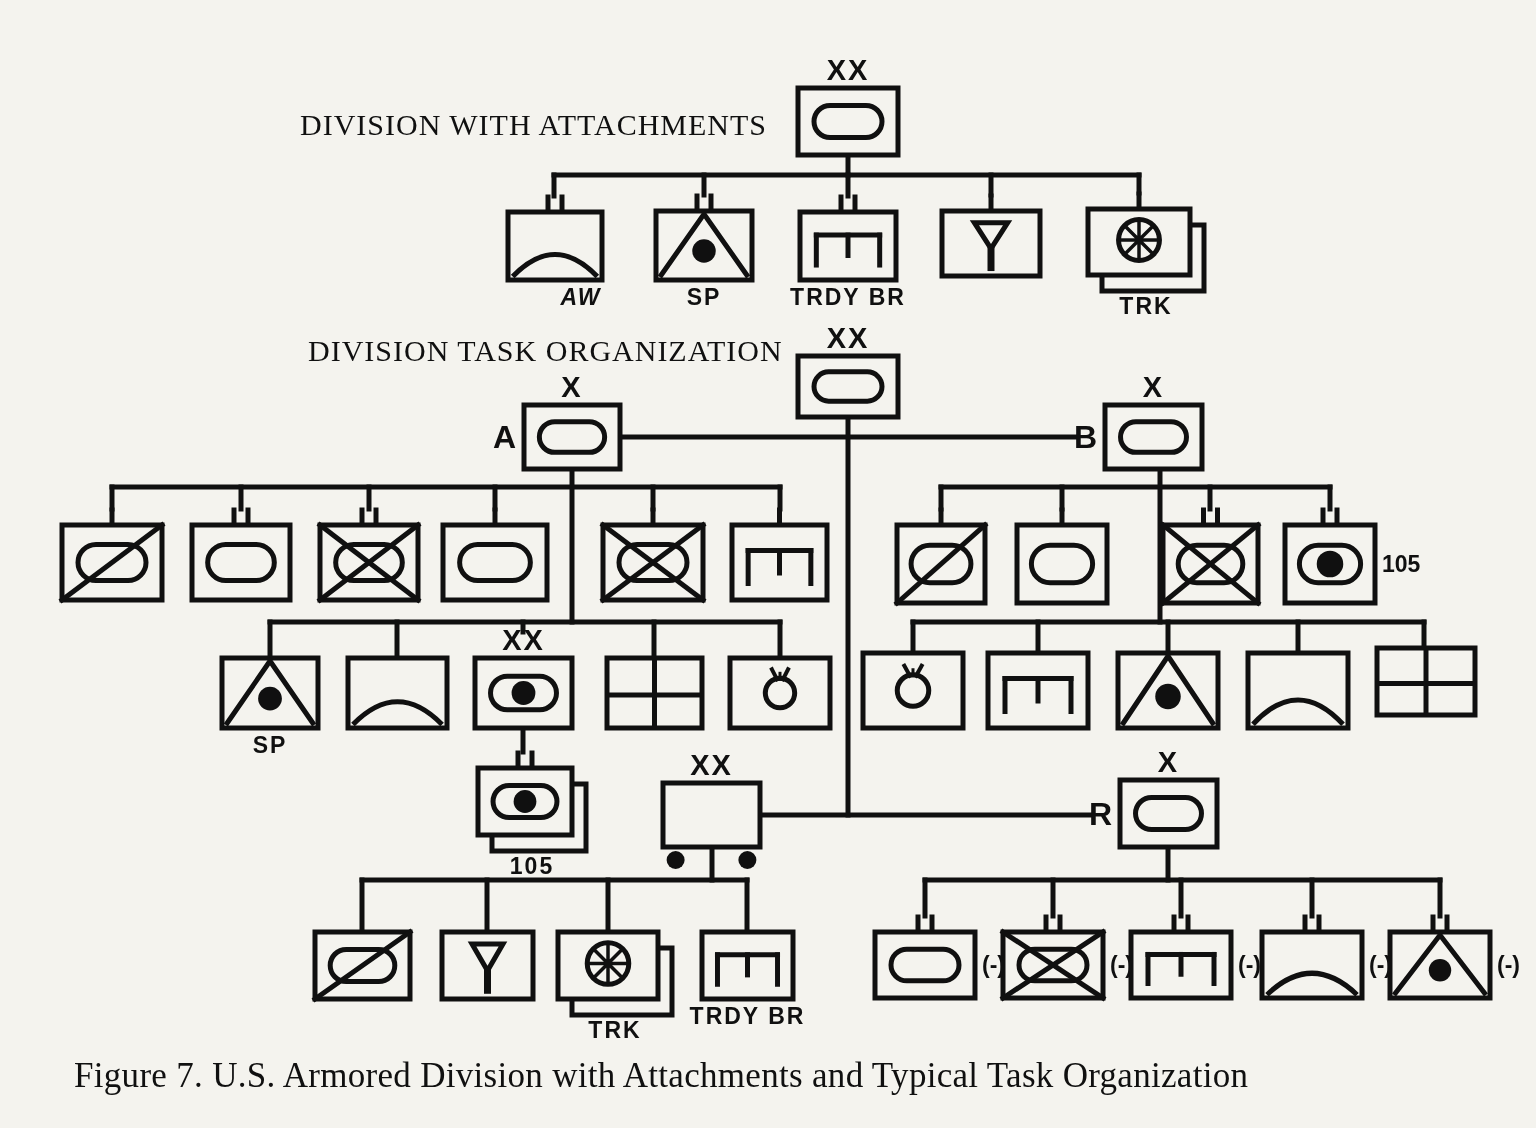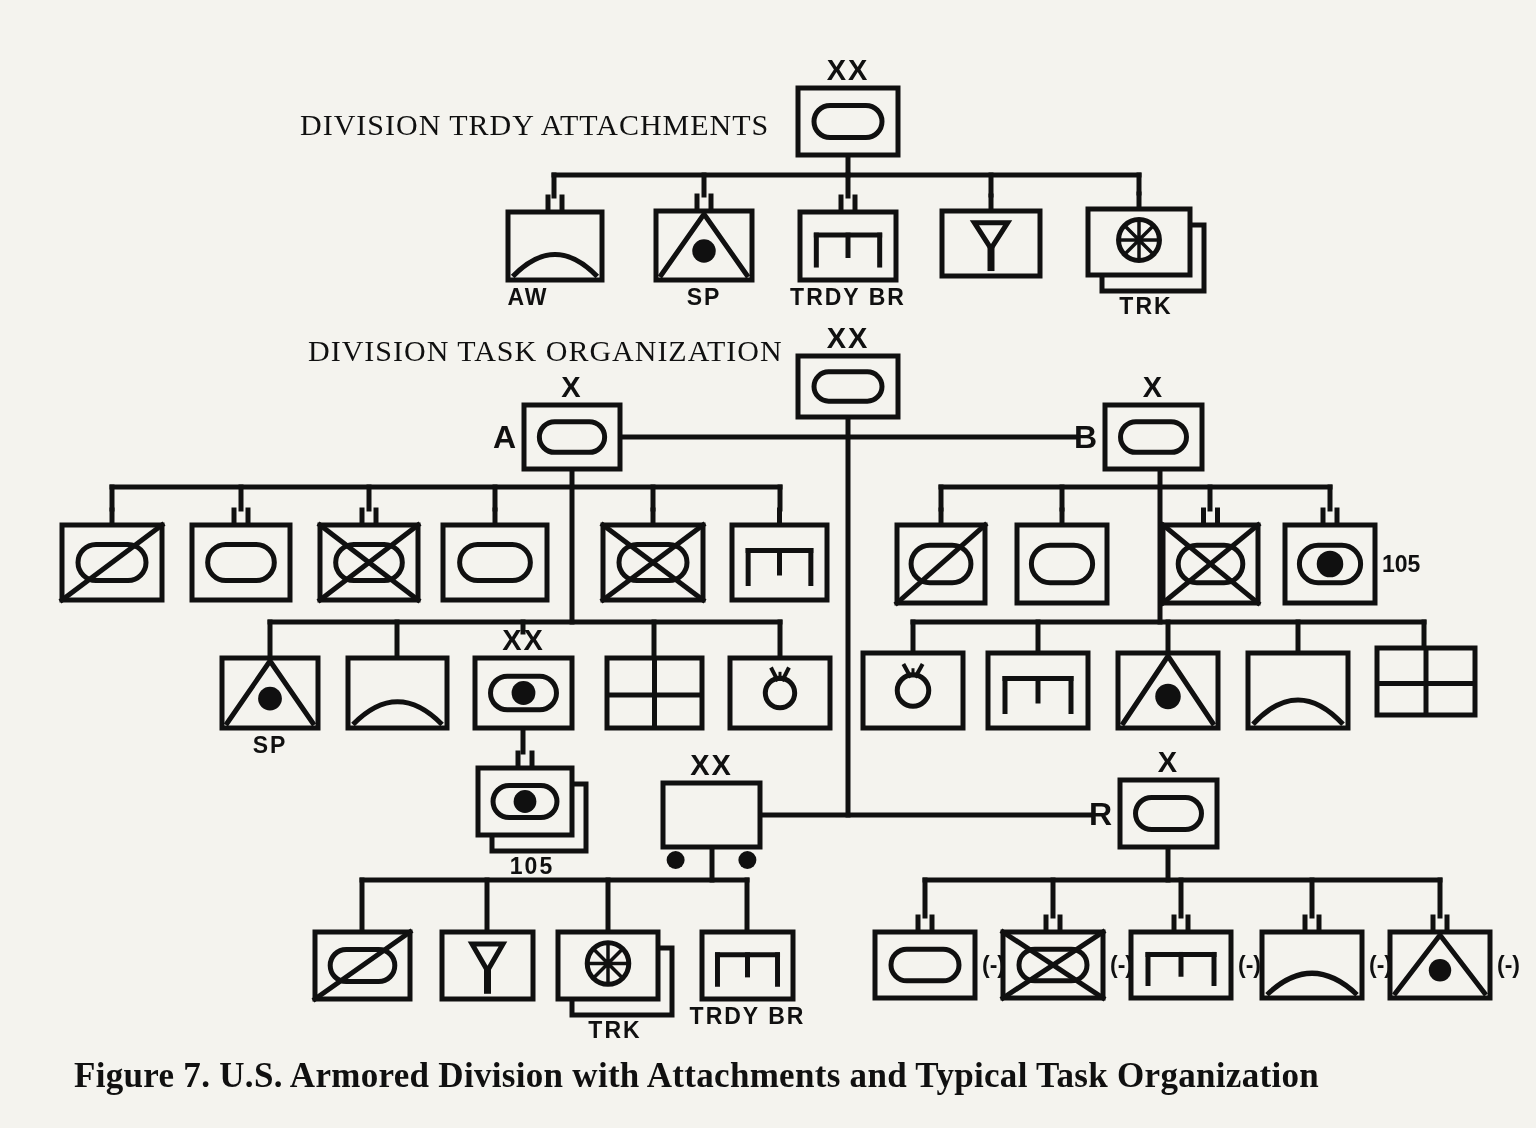--- a/index.html
+++ b/index.html
@@ -2,21 +2,21 @@
 <html><head>
 <meta charset="utf-8">
 <style>
   html,body{margin:0;padding:0;}
   body{width:1536px;height:1128px;position:relative;background:#f4f3ee;overflow:hidden;}
   #canvas{position:absolute;left:0;top:0;width:1536px;height:1128px;}
   #diagram{position:absolute;left:0;top:0;}
   .hdr{position:absolute;font-family:"Liberation Serif",serif;font-size:30px;color:#101010;
        letter-spacing:1px;white-space:nowrap;}
   .caption{position:absolute;left:74px;top:1056px;font-family:"Liberation Serif",serif;
-       font-size:35px;font-weight:700;color:#101010;letter-spacing:0.3px;white-space:nowrap;}
+       font-size:35px;font-weight:400;color:#101010;letter-spacing:0.3px;white-space:nowrap;}
   .echelon{position:absolute;width:160px;text-align:center;font-family:"Liberation Sans",sans-serif;
        font-weight:bold;font-size:29px;letter-spacing:2px;color:#101010;line-height:1;}
   .side-label{position:absolute;width:44px;text-align:right;font-family:"Liberation Sans",sans-serif;
        font-weight:bold;font-size:32px;color:#101010;line-height:1;}
   .unit-label{position:absolute;width:200px;text-align:center;font-family:"Liberation Sans",sans-serif;
        font-weight:bold;font-size:23px;letter-spacing:2px;color:#101010;line-height:1;white-space:nowrap;}
   .modifier{position:absolute;font-family:"Liberation Sans",sans-serif;font-weight:bold;
        font-size:23px;color:#101010;line-height:1;white-space:nowrap;}
 </style>
 </head>
@@ -458,25 +458,25 @@
           <path d="M 1394 995 L 1440 935 L 1486 995" fill="none" stroke="#101010" stroke-width="5"></path>
           <circle cx="1440" cy="970.28" r="11.22" fill="#101010"></circle>
         </g>
         <g>
           <line x1="1433" y1="917" x2="1433" y2="931" stroke="#101010" stroke-width="5" stroke-linecap="square"></line>
           <line x1="1447" y1="917" x2="1447" y2="931" stroke="#101010" stroke-width="5" stroke-linecap="square"></line>
         </g>
       </g>
     </svg>
   <div id="labels">
-    <div class="hdr" style="left:300px;top:108px">DIVISION TRDY ATTACHMENTS</div>
+    <div class="hdr" style="left:300px;top:108px">DIVISION WITH ATTACHMENTS</div>
     <div class="hdr" style="left:308px;top:334px">DIVISION TASK ORGANIZATION</div>
     <div class="caption">Figure 7.  U.S. Armored Division with Attachments and Typical Task Organization</div>
   <div class="echelon" style="left: 768px; top: 56px;">XX</div>
-      <div class="unit-label" style="left: 428px; top: 286px;">AW</div>
+      <div class="unit-label" style="left: 481px; top: 286px; font-style: italic;">AW</div>
       <div class="unit-label" style="left: 604px; top: 286px;">SP</div>
       <div class="unit-label" style="left: 748px; top: 286px;">TRDY BR</div>
       <div class="unit-label" style="left: 1046px; top: 295px;">TRK</div>
       <div class="echelon" style="left: 768px; top: 324px;">XX</div>
       <div class="echelon" style="left: 492px; top: 373px;">X</div>
       <div class="side-label" style="left: 472px; top: 421px;">A</div>
       <div class="echelon" style="left: 1073.5px; top: 373px;">X</div>
       <div class="side-label" style="left: 1053px; top: 421px;">B</div>
       <div class="unit-label" style="left: 170px; top: 734px;">SP</div>
       <div class="echelon" style="left: 443.5px; top: 626px;">XX</div>

